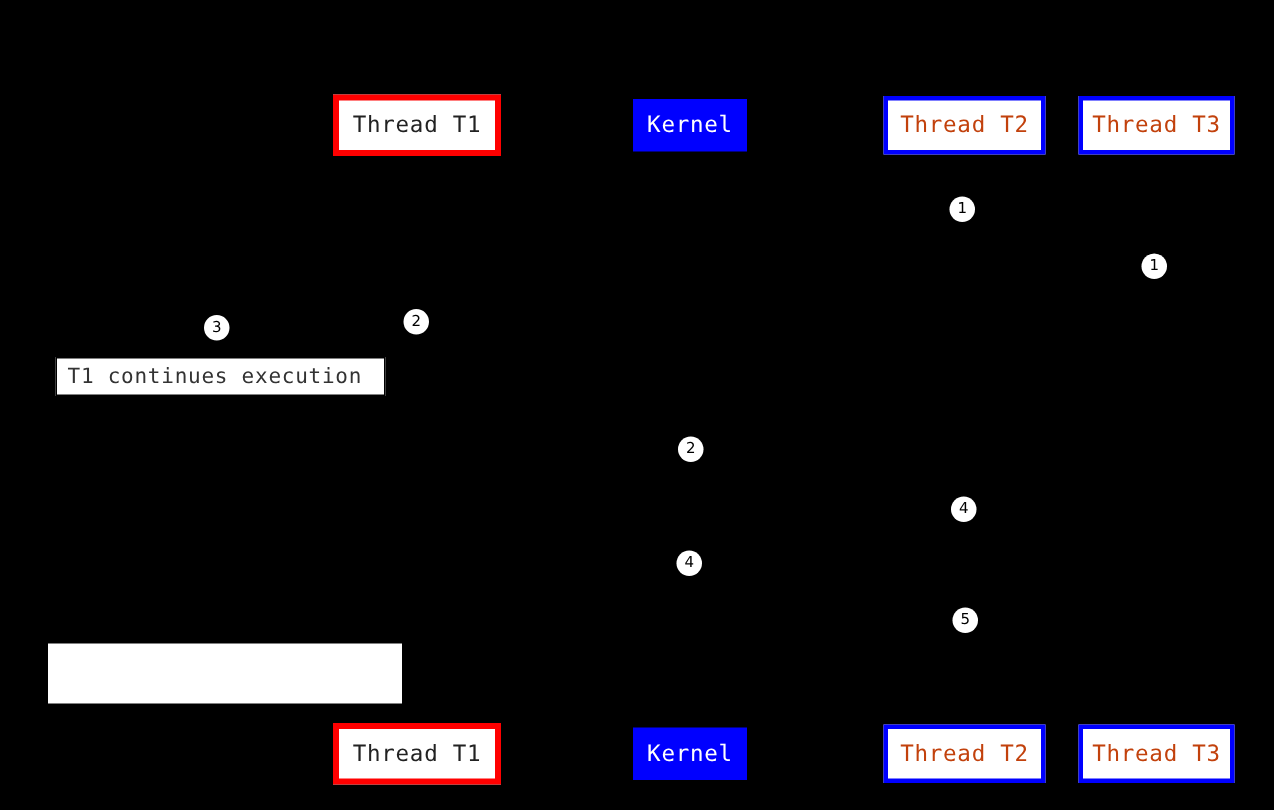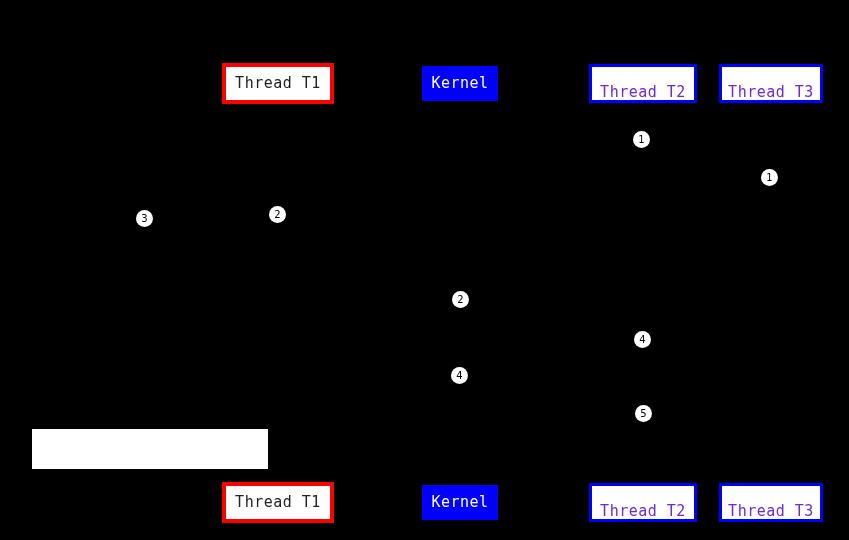--- a/index.html
+++ b/index.html
@@ -29,22 +29,21 @@
     line-height: 1;
   }
   .participant.red {
     background: #ffffff;
     border: 4px solid #ff0000;
     color: #222222;
   }
   .participant.blueborder {
     background: #ffffff;
     border: 3px solid #0000ff;
-    color: #6d28d9;
-    align-items: flex-end;
+    color: #c2410c;
   }
   .participant.bluefill {
     background: #0000ff;
     border: 0;
     color: #ffffff;
     justify-content: center;
   }
   
   .lifeline {
     position: absolute;
@@ -162,20 +161,23 @@
   <div class="step-badge" style="left:634px; top:331px;">
     <span>4</span>
   </div>
   <div class="step-badge" style="left:451px; top:367px;">
     <span>4</span>
   </div>
   <div class="step-badge" style="left:635px; top:405px;">
     <span>5</span>
   </div>
 
+  <div class="note-box" style="left:37px; top:238px; width:220px; height:26px;">
+    <span>T1 continues execution</span>
+  </div>
 
   <div class="blank-panel" style="left:32px; top:429px; width:236px; height:40px;">
     <span></span>
   </div>
 
   <div class="participant red" style="left:222px; top:482px; width:112px; height:41px;">
     <span>Thread T1</span>
   </div>
 
   <div class="participant bluefill" style="left:422px; top:485px; width:76px; height:35px;">

